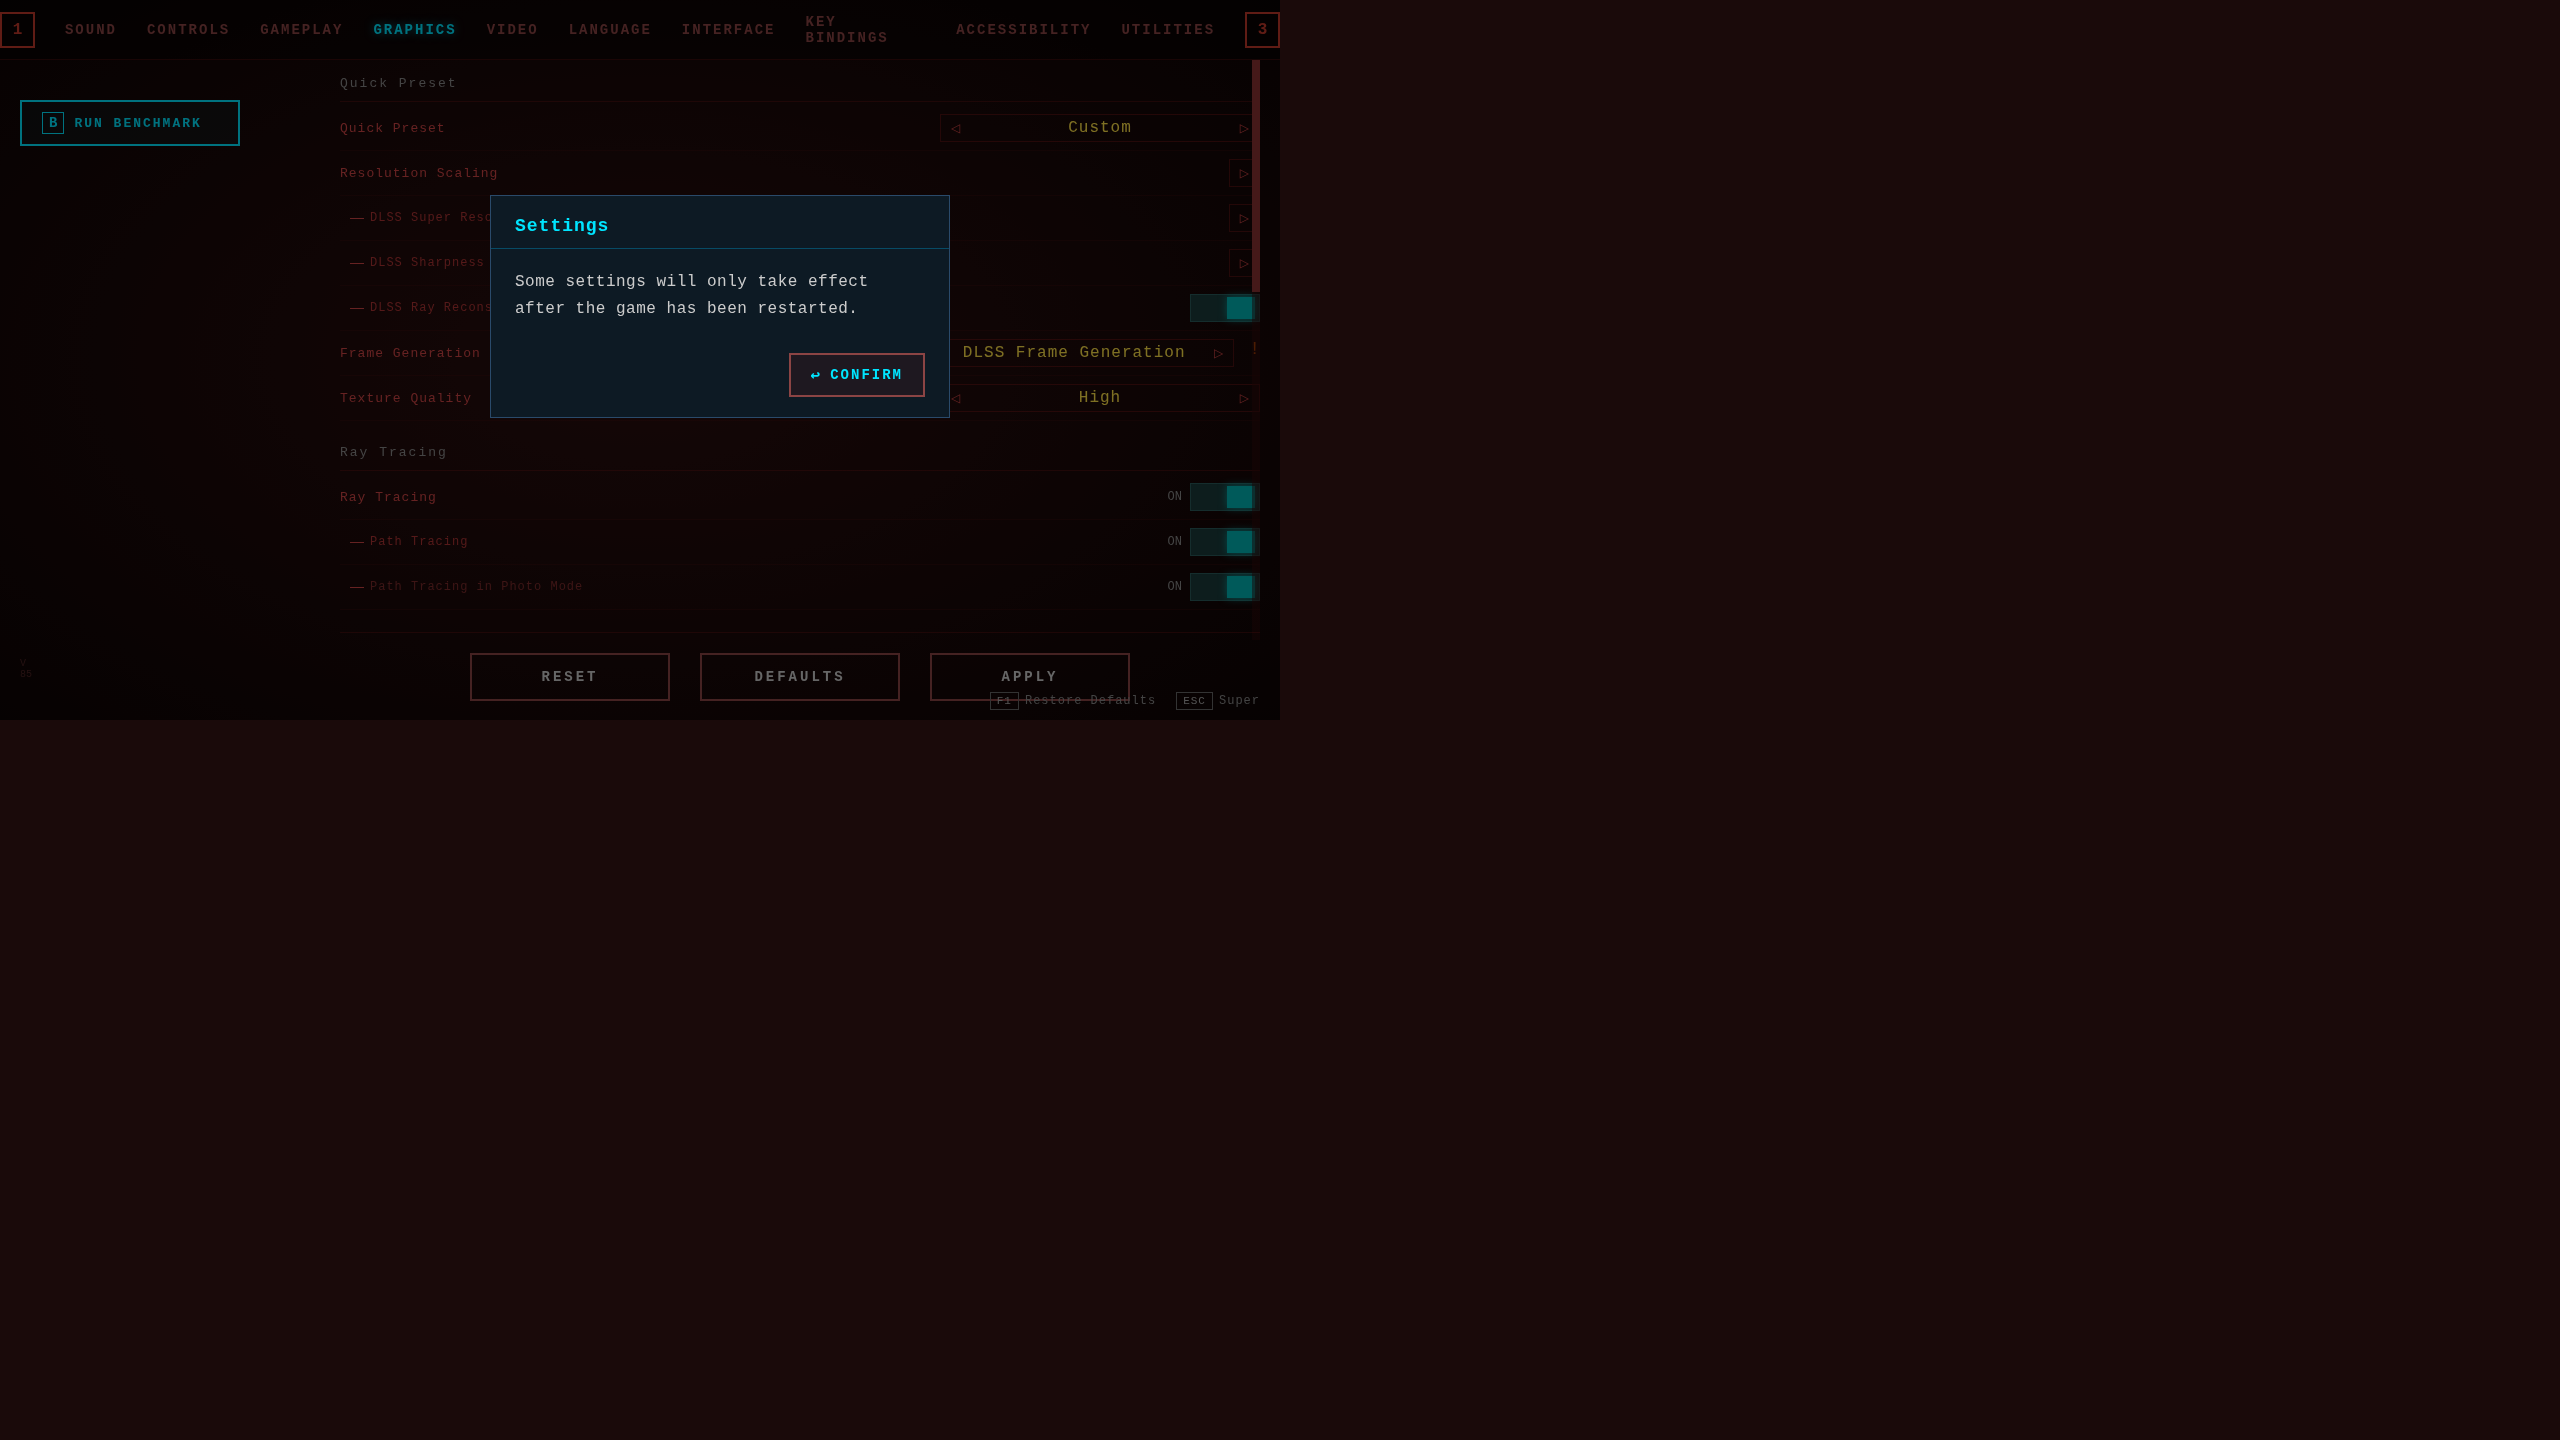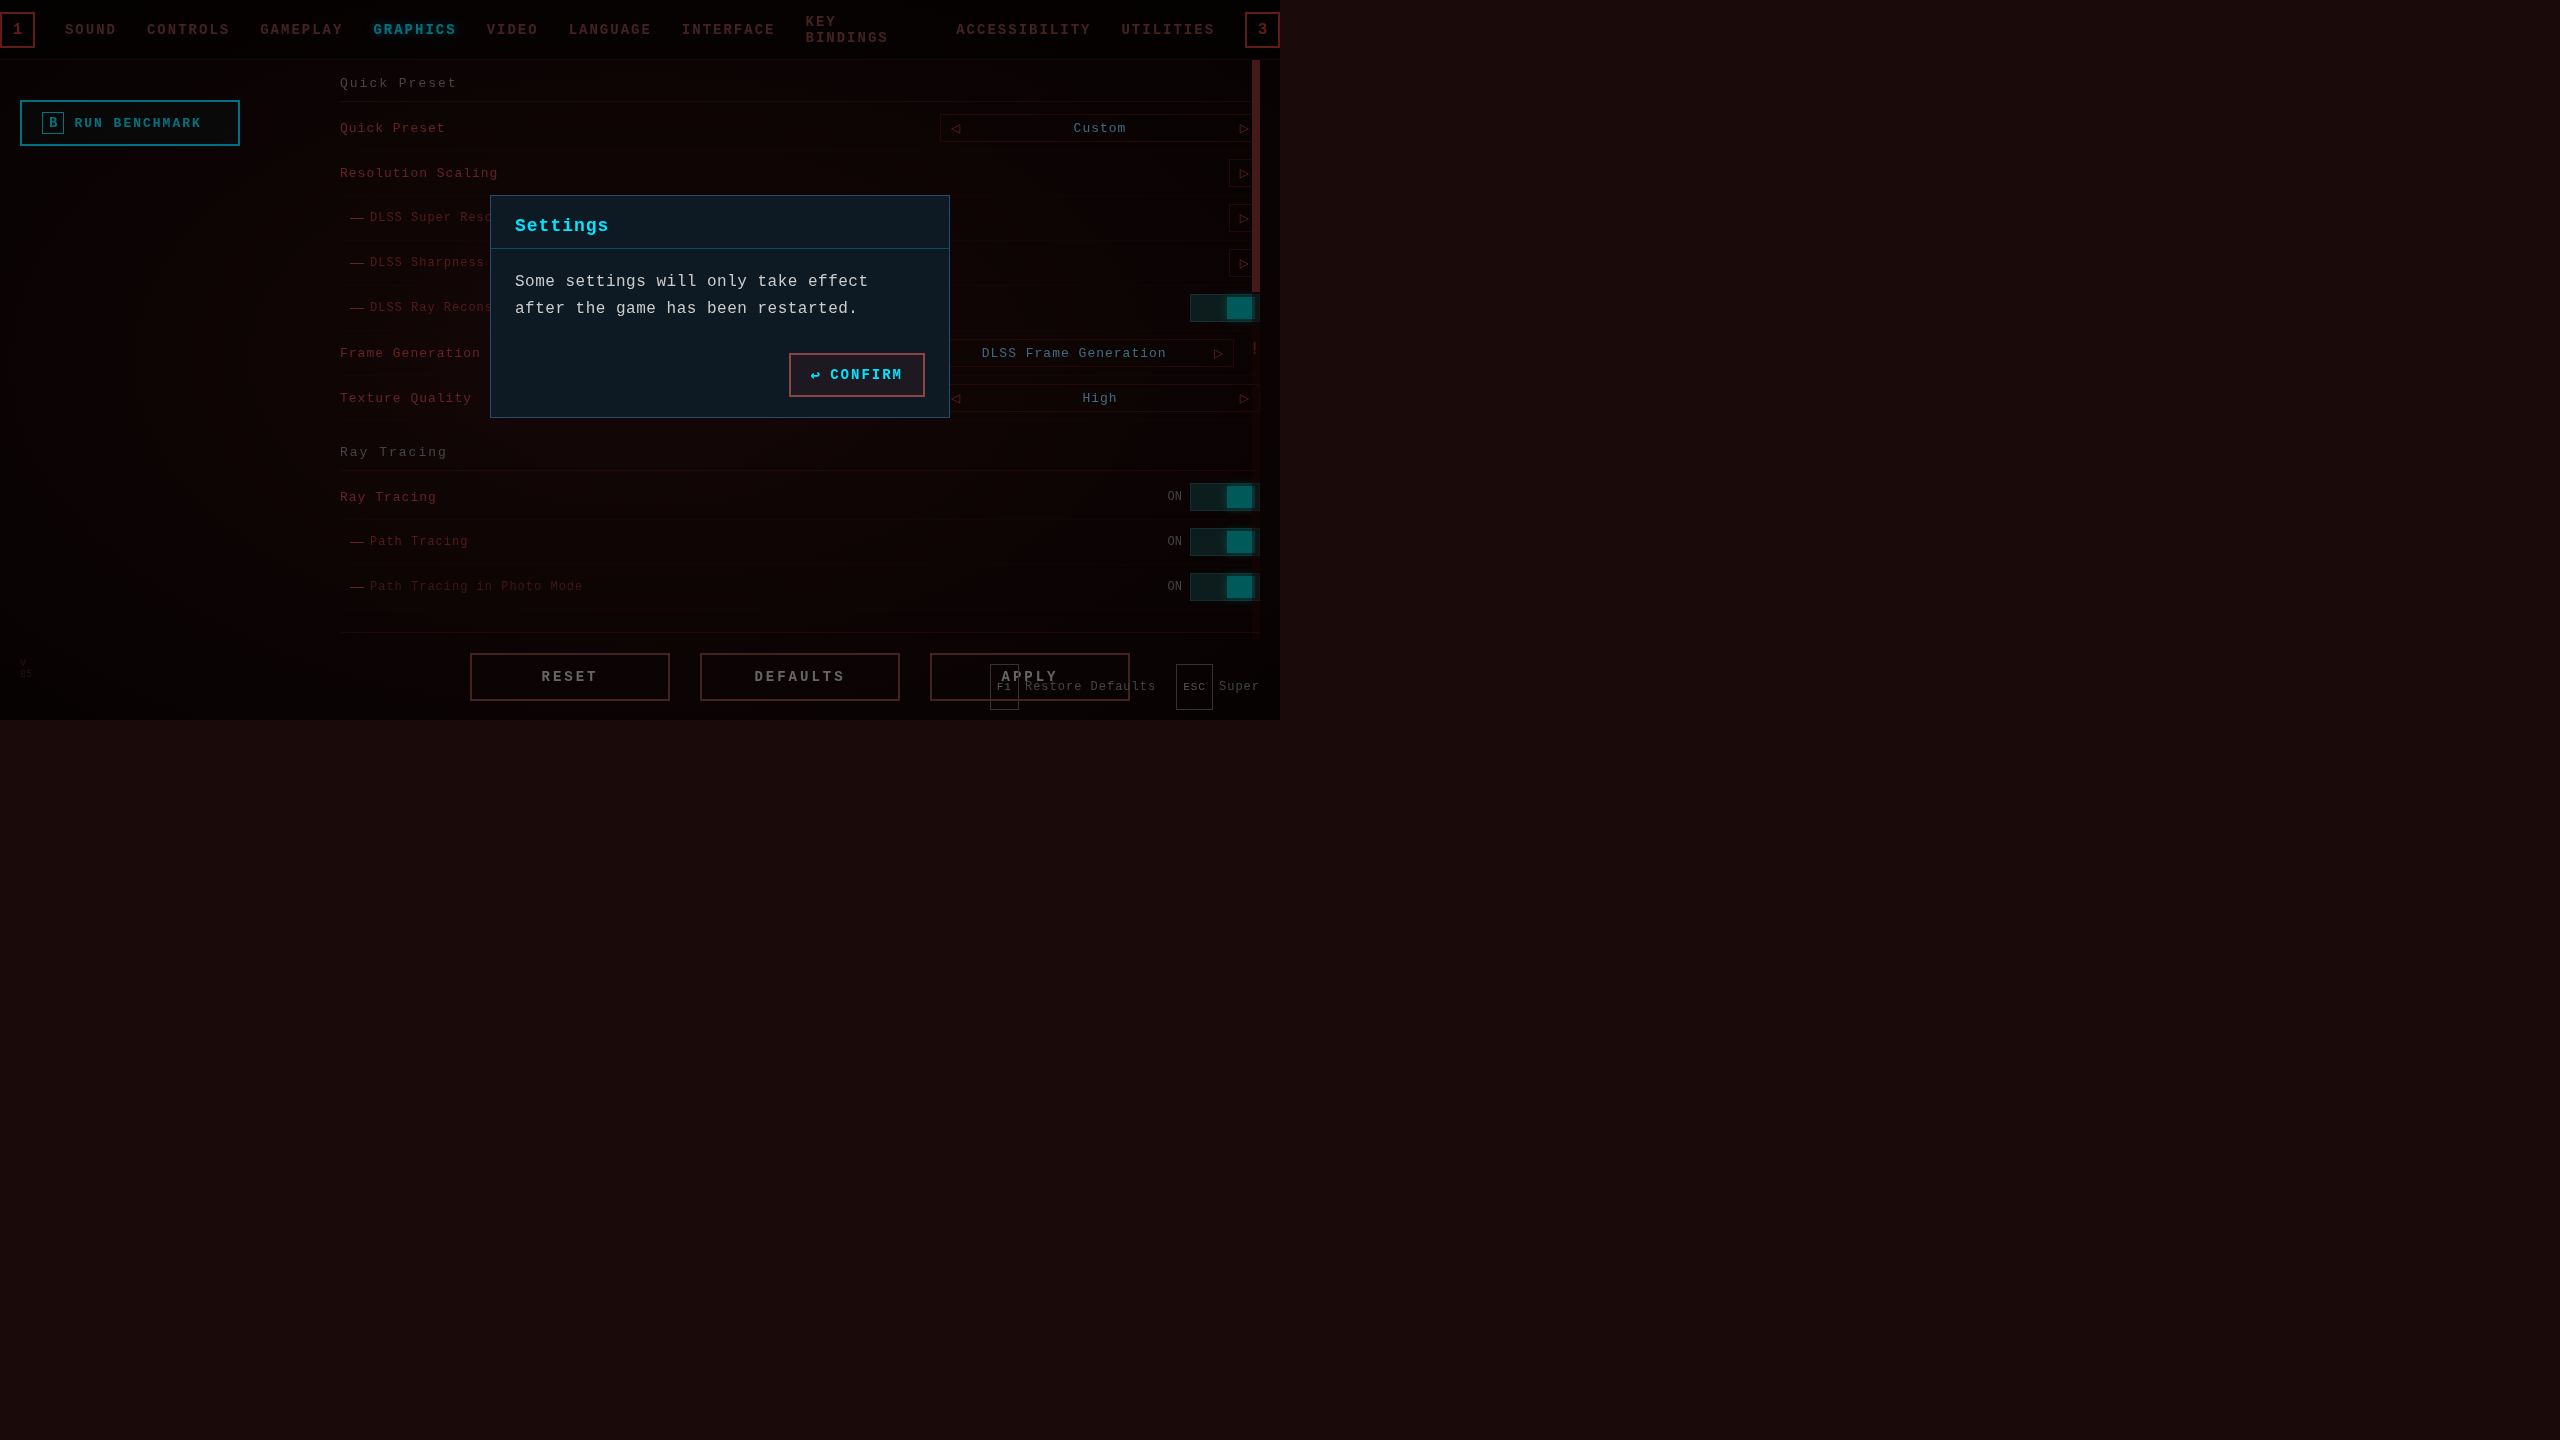--- a/index.html
+++ b/index.html
@@ -164,22 +164,22 @@
     .selector-arrow {
       color: #cc4444;
       padding: 6px 10px;
       cursor: pointer;
       font-size: 12px;
       border: none;
       background: transparent;
     }
 
     .selector-value {
-      color: #7dd3fc;
-      font-size: 13px;
+      color: #fde047;
+      font-size: 16px;
       text-align: center;
       flex: 1;
       letter-spacing: 1px;
     }
 
     .toggle-on {
       width: 70px;
       height: 28px;
       background: #1a3a3a;
       border: 1px solid #2a5a5a;
@@ -246,21 +246,21 @@
       display: flex;
       align-items: center;
       gap: 6px;
       color: #888;
       font-size: 12px;
       letter-spacing: 1px;
     }
 
     .hint-key {
       border: 1px solid #666;
-      padding: 16px 6px;
+      padding: 2px 6px;
       font-size: 11px;
       color: #aaa;
     }
 
     
     .version-info {
       position: absolute;
       bottom: 40px;
       left: 20px;
       color: #4a2222;

